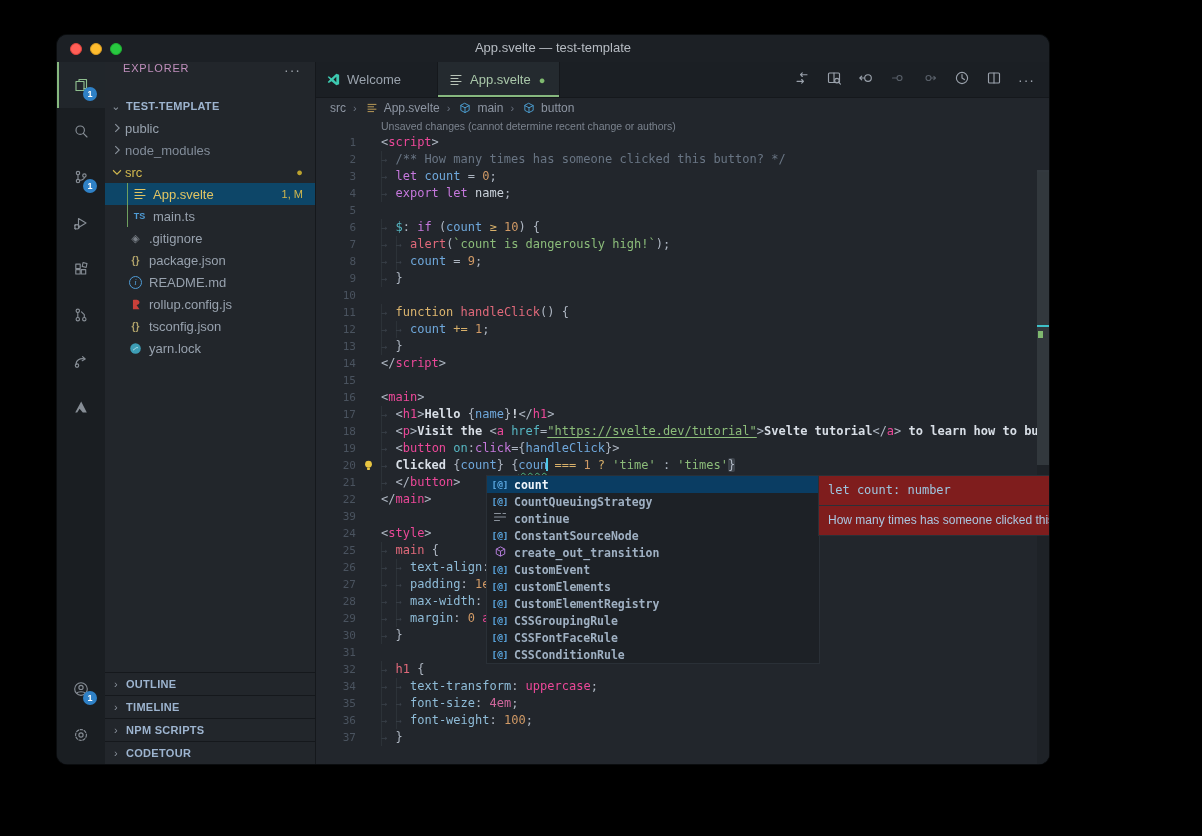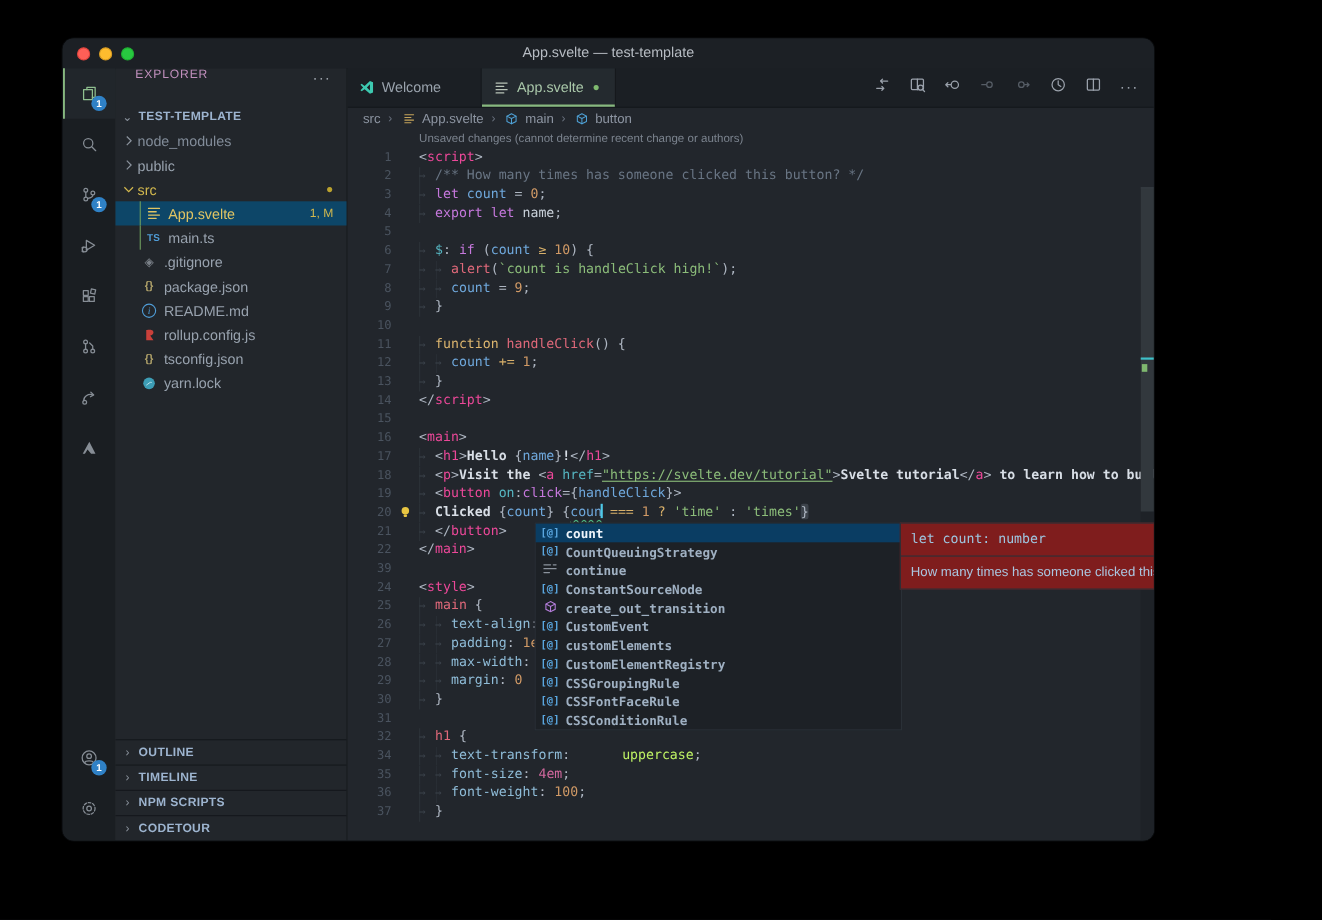--- a/index.html
+++ b/index.html
@@ -71,21 +71,21 @@
   .tk-var{color:#6fa8dc;}
   .tk-lite{color:#c9d1da;}
   .tk-num{color:#d19a66;}
   .tk-str{color:#8cbd7a;}
   .tk-strlink{color:#8cbd7a;text-decoration:underline;text-underline-offset:2px;}
   .tk-teal{color:#56b6c2;}
   .tk-attr{color:#c678dd;}
   .tk-opg{color:#d8b06a;}
   .tk-prop{color:#8fbcd8;}
   .tk-sel{color:#e0697a;}
-  .tk-valo{color:#bef264;margin-left:40px;}
+  .tk-valo{color:#ec4899;}
   .tk-valp{color:#d0679d;}
   .tk-hex{color:#8cbd7a;}
   .squig{text-decoration:underline wavy #4db380 1px;text-underline-offset:3px;}
   .hl{background:#3d434b;border-radius:2px;}
   .cursor{display:inline-block;width:2px;height:13px;background:#4ec9e8;vertical-align:middle;margin:0 -1px 2px -1px;}
   .swatchbox{display:inline-block;width:9px;height:9px;border:1px solid #9aa0a8;margin-right:4px;vertical-align:-1px;}
   
   .suggest{position:absolute;left:170px;top:413px;width:332px;background:#1d2126;border:1px solid #2a3037;z-index:5;}
   .sg-row{height:17px;display:flex;align-items:center;gap:5px;padding-left:4px;font-family:"DejaVu Sans Mono",monospace;font-size:11.5px;font-weight:bold;color:#9fb0c2;}
   .sg-row.sel{background:#0a3d63;color:#eef4fa;}
@@ -221,39 +221,39 @@
     <div class="sidebar">
       <div class="sb-header">
         <span>EXPLORER</span>
         <span class="sb-more">···</span>
       </div>
       <div class="sb-section">
         <span class="chev-sm">⌄</span>
         <span>TEST-TEMPLATE</span>
       </div>
       <div class="tree" id="tree">
+          <div class="trow">
+            <span class="chev" style="color: rgb(138, 146, 156);">
+              <span class="icn">
+                <svg width="14" height="14" viewBox="0 0 16 16" fill="none" stroke="currentColor" stroke-width="1.3">
+                  <path d="M6 3.5 10.5 8 6 12.5"></path>
+                </svg>
+              </span>
+            </span>
+            <span class="lbl">public</span>
+          </div>
           <div class="trow dim">
             <span class="chev" style="color: rgb(138, 146, 156);">
               <span class="icn">
                 <svg width="14" height="14" viewBox="0 0 16 16" fill="none" stroke="currentColor" stroke-width="1.3">
                   <path d="M6 3.5 10.5 8 6 12.5"></path>
                 </svg>
               </span>
             </span>
             <span class="lbl">node_modules</span>
-          </div>
-          <div class="trow">
-            <span class="chev" style="color: rgb(138, 146, 156);">
-              <span class="icn">
-                <svg width="14" height="14" viewBox="0 0 16 16" fill="none" stroke="currentColor" stroke-width="1.3">
-                  <path d="M6 3.5 10.5 8 6 12.5"></path>
-                </svg>
-              </span>
-            </span>
-            <span class="lbl">public</span>
           </div>
           <div class="trow">
             <span class="chev" style="color: rgb(210, 184, 78);">
               <span class="icn">
                 <svg width="14" height="14" viewBox="0 0 16 16" fill="none" stroke="currentColor" stroke-width="1.3">
                   <path d="M3.5 6 8 10.5 12.5 6"></path>
                 </svg>
               </span>
             </span>
             <span class="lbl git-mod">src</span>
@@ -442,21 +442,21 @@
         </div>
       <div class="code">
         <div class="codelens">Unsaved changes (cannot determine recent change or authors)</div>
         <div class="lines" id="lines">
             <div class="cl"><span class="ln">1</span><span class="lc"><span class="tk-pb">&lt;</span><span class="tk-tag">script</span><span class="tk-pb">&gt;</span></span></div>
             <div class="cl"><span class="ln">2</span><span class="lc"><span class="ind">→</span><span class="tk-comment">/** How many times has someone clicked this button? */</span></span></div>
             <div class="cl"><span class="ln">3</span><span class="lc"><span class="ind">→</span><span class="tk-kw">let </span><span class="tk-var">count </span><span class="tk-pb">= </span><span class="tk-num">0</span><span class="tk-pb">;</span></span></div>
             <div class="cl"><span class="ln">4</span><span class="lc"><span class="ind">→</span><span class="tk-kw">export </span><span class="tk-kw">let </span><span class="tk-lite">name</span><span class="tk-pb">;</span></span></div>
             <div class="cl"><span class="ln">5</span><span class="lc"><span class="ind"></span></span></div>
             <div class="cl"><span class="ln">6</span><span class="lc"><span class="ind">→</span><span class="tk-teal">$</span><span class="tk-pb">: </span><span class="tk-kw">if </span><span class="tk-pb">(</span><span class="tk-var">count </span><span class="tk-opg">≥ </span><span class="tk-num">10</span><span class="tk-pb">) {</span></span></div>
-            <div class="cl"><span class="ln">7</span><span class="lc"><span class="ind">→</span><span class="ind">→</span><span class="tk-fn">alert</span><span class="tk-pb">(</span><span class="tk-str">`count is handleClick high!`</span><span class="tk-pb">);</span></span></div>
+            <div class="cl"><span class="ln">7</span><span class="lc"><span class="ind">→</span><span class="ind">→</span><span class="tk-fn">alert</span><span class="tk-pb">(</span><span class="tk-str">`count is dangerously high!`</span><span class="tk-pb">);</span></span></div>
             <div class="cl"><span class="ln">8</span><span class="lc"><span class="ind">→</span><span class="ind">→</span><span class="tk-var">count </span><span class="tk-pb">= </span><span class="tk-num">9</span><span class="tk-pb">;</span></span></div>
             <div class="cl"><span class="ln">9</span><span class="lc"><span class="ind">→</span><span class="tk-pb">}</span></span></div>
             <div class="cl"><span class="ln">10</span><span class="lc"><span class="ind"></span></span></div>
             <div class="cl"><span class="ln">11</span><span class="lc"><span class="ind">→</span><span class="tk-kw2">function </span><span class="tk-fn">handleClick</span><span class="tk-pb">() {</span></span></div>
             <div class="cl"><span class="ln">12</span><span class="lc"><span class="ind">→</span><span class="ind">→</span><span class="tk-var">count </span><span class="tk-opg">+= </span><span class="tk-num">1</span><span class="tk-pb">;</span></span></div>
             <div class="cl"><span class="ln">13</span><span class="lc"><span class="ind">→</span><span class="tk-pb">}</span></span></div>
             <div class="cl"><span class="ln">14</span><span class="lc"><span class="tk-pb">&lt;/</span><span class="tk-tag">script</span><span class="tk-pb">&gt;</span></span></div>
             <div class="cl"><span class="ln">15</span><span class="lc"></span></div>
             <div class="cl"><span class="ln">16</span><span class="lc"><span class="tk-pb">&lt;</span><span class="tk-tag">main</span><span class="tk-pb">&gt;</span></span></div>
             <div class="cl"><span class="ln">17</span><span class="lc"><span class="ind">→</span><span class="tk-pb">&lt;</span><span class="tk-tag">h1</span><span class="tk-pb">&gt;</span><span class="tk-txt">Hello </span><span class="tk-pb">{</span><span class="tk-var">name</span><span class="tk-pb">}</span><span class="tk-txt">!</span><span class="tk-pb">&lt;/</span><span class="tk-tag">h1</span><span class="tk-pb">&gt;</span></span></div>

